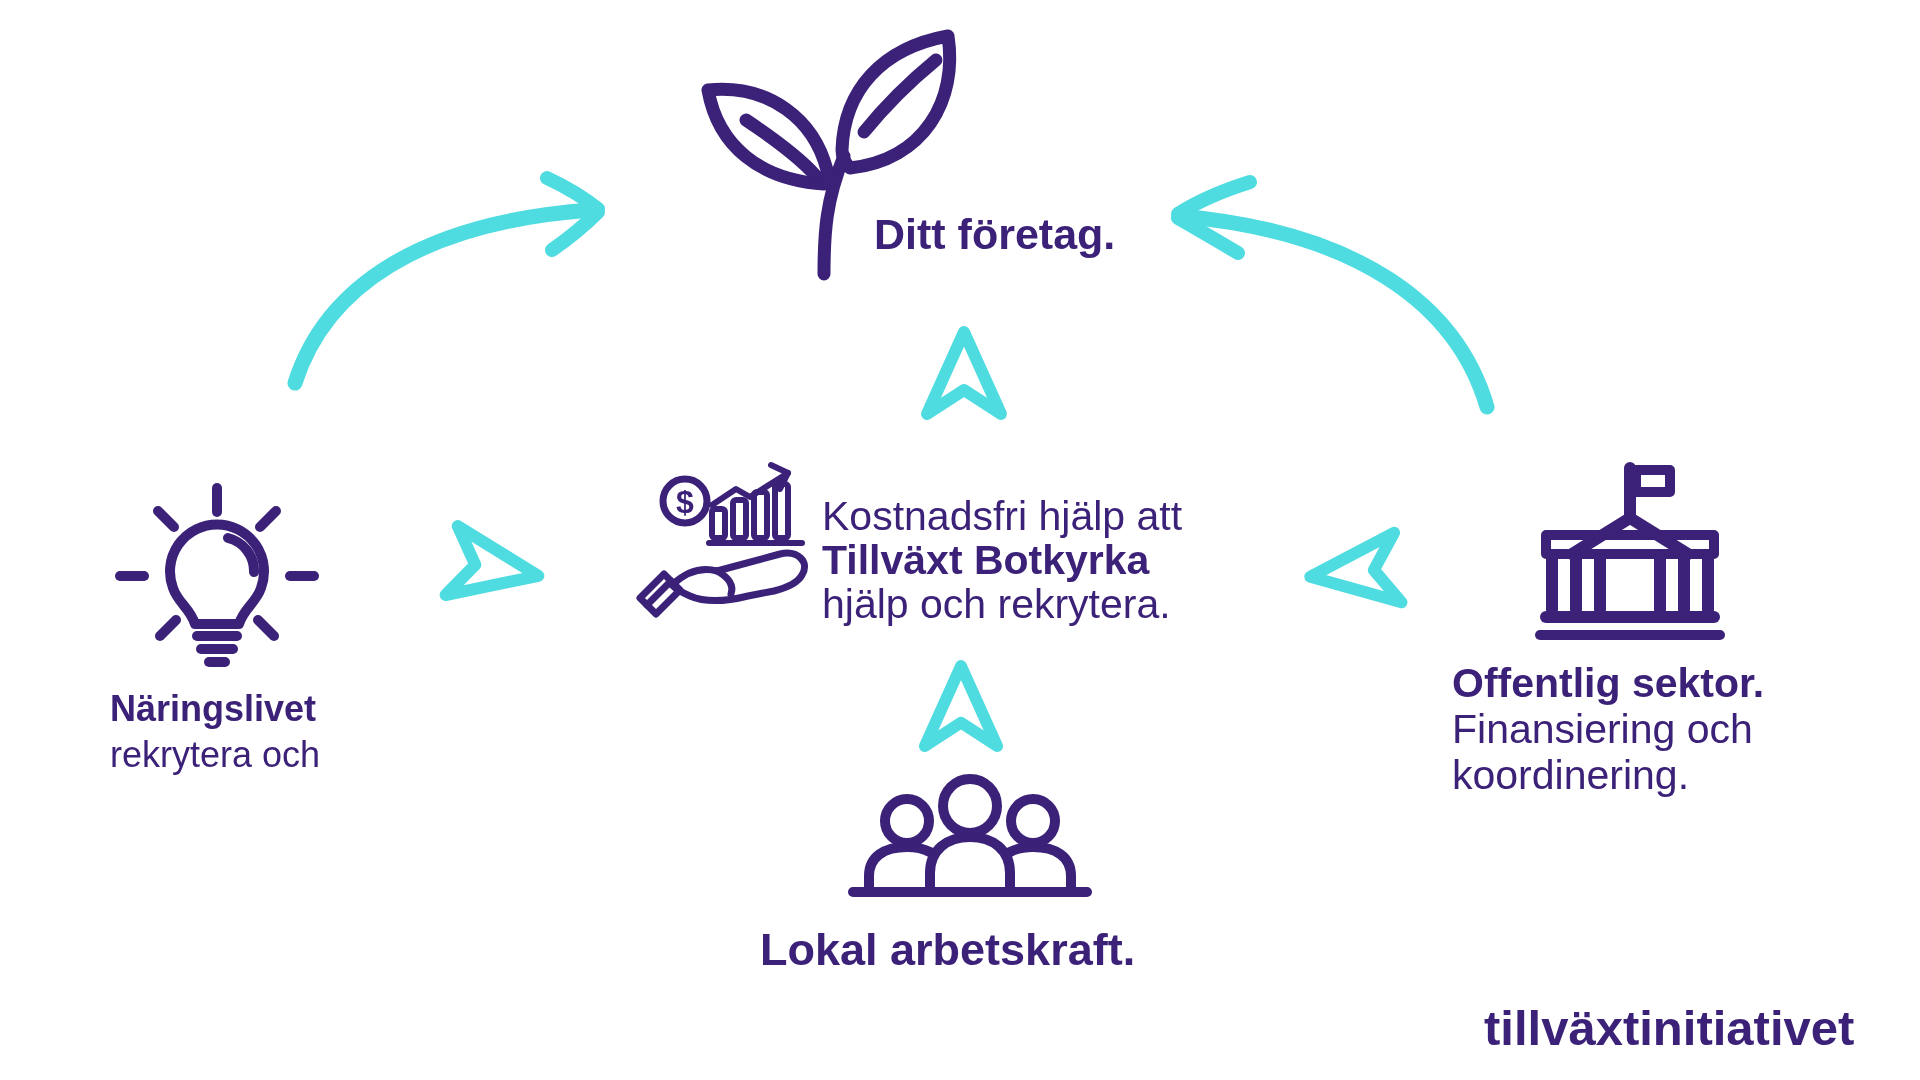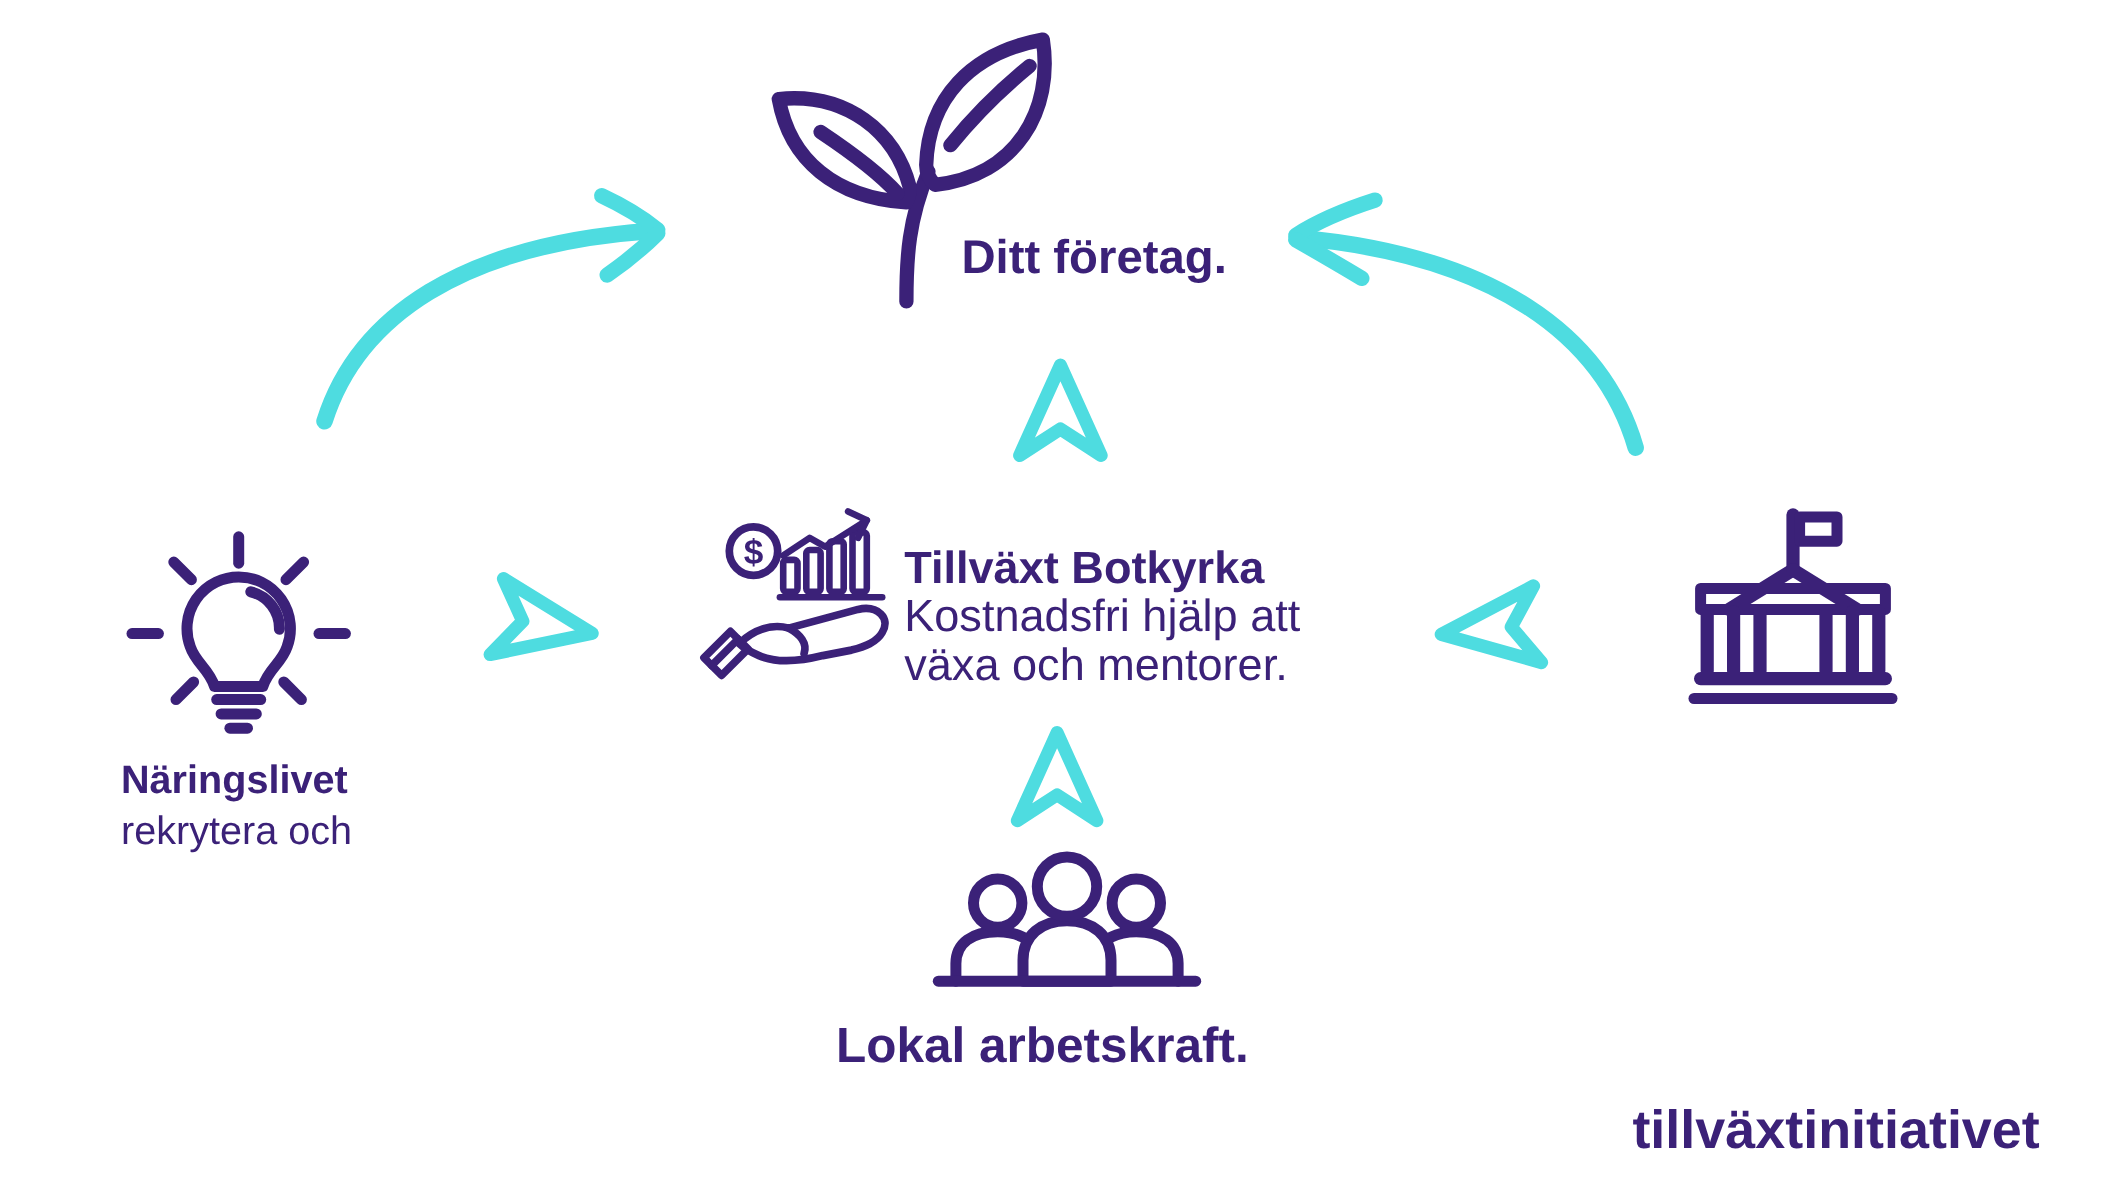--- a/index.html
+++ b/index.html
@@ -71,23 +71,23 @@
       <path d="M80,43 L104,27 L118,35 L156,11" stroke-width="6"></path>
       <path d="M139,3 L156,11 L148,27" stroke-width="6"></path>
       <path d="M8,136 L32,112 L48,128 L24,152 Z" stroke-width="7"></path>
       <path d="M15,143 L39,119" stroke-width="7"></path>
       <path d="M40,123 C54,110 70,105 85,109 L148,92 C166,88 178,100 170,113 C165,122 154,126 142,129 L116,134 C96,139 74,141 58,134 C51,131 44,127 40,123 Z" stroke-width="7"></path>
       <path d="M85,109 C96,115 102,123 99,132" stroke-width="7"></path>
     </svg>
   </div>
 
   <div class="abs" style="left:822px; top:494px; font-size:41px; line-height:44px;">
+    <div class="txt">Kostnadsfri hjälp att</div>
     <div class="txt bold">Tillväxt Botkyrka</div>
-    <div class="txt">Kostnadsfri hjälp att</div>
-    <div class="txt">växa och mentorer.</div>
+    <div class="txt">hjälp och rekrytera.</div>
   </div>
 
   <div class="abs arrow" style="left:441px; top:524px; width:106px; height:88px; transform:rotate(10deg);">
     <svg width="106" height="88" viewBox="0 0 106 88">
       <path d="M98,44 L10,9 L34,44 L10,79 Z" stroke-width="12"></path>
     </svg>
   </div>
 
   <div class="abs arrow" style="left:1302px; top:528px; width:106px; height:88px; transform:rotate(-6deg);">
     <svg width="106" height="88" viewBox="0 0 106 88">
@@ -134,20 +134,25 @@
       <path d="M38,96 V150" stroke-width="12"></path>
       <path d="M62,96 V150" stroke-width="12"></path>
       <path d="M122,96 V150" stroke-width="12"></path>
       <path d="M146,96 V150" stroke-width="12"></path>
       <path d="M170,96 V150" stroke-width="12"></path>
       <path d="M8,157 H176" stroke-width="12"></path>
       <path d="M2,175 H182" stroke-width="10"></path>
     </svg>
   </div>
 
+  <div class="abs" style="left:1452px; top:660px; font-size:41px; line-height:46px;">
+    <div class="txt bold">Offentlig sektor.</div>
+    <div class="txt">Finansiering och</div>
+    <div class="txt">koordinering.</div>
+  </div>
 
   <div class="abs icon" style="left:845px; top:770px; width:250px; height:130px;">
     <svg width="250" height="130" viewBox="0 0 250 130">
       <path d="M24,122 V106 C24,87 39,77 62,77 C80,77 93,84 98,96" stroke-width="10"></path>
       <circle cx="62" cy="51" r="22" stroke-width="10"></circle>
       <path d="M226,122 V106 C226,87 211,77 188,77 C170,77 157,84 152,96" stroke-width="10"></path>
       <circle cx="188" cy="51" r="22" stroke-width="10"></circle>
       <path class="fillw" d="M85,122 V103 C85,80 102,67 125,67 C148,67 165,80 165,103 V122 Z" stroke-width="10"></path>
       <circle class="fillw" cx="125" cy="36" r="27" stroke-width="10"></circle>
       <path d="M8,122 H242" stroke-width="10"></path>

